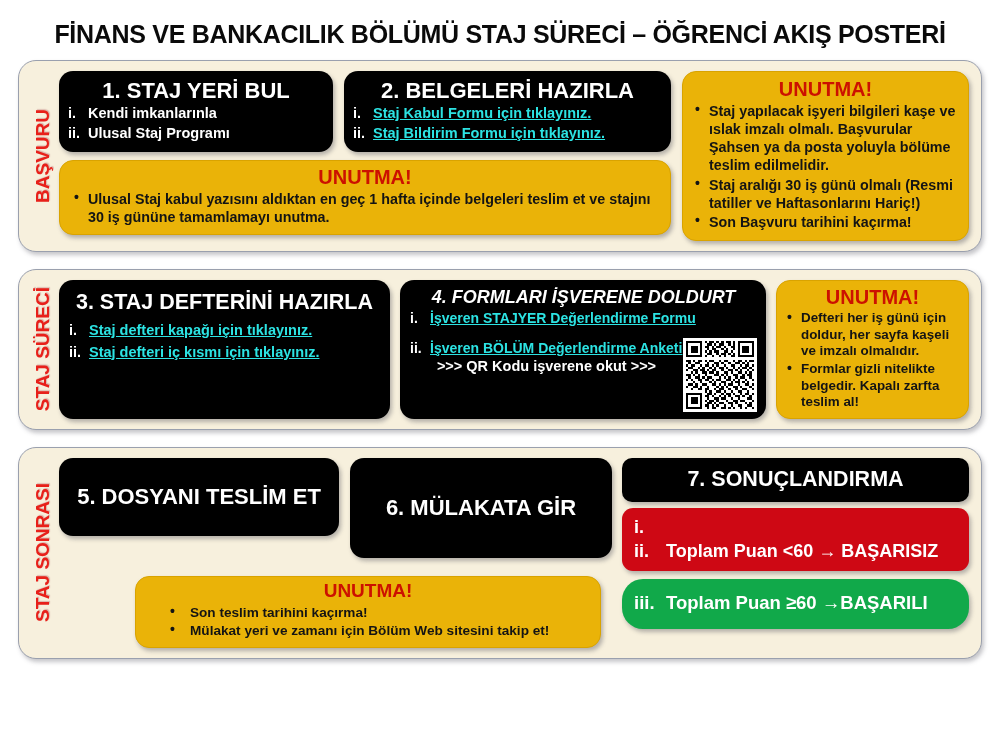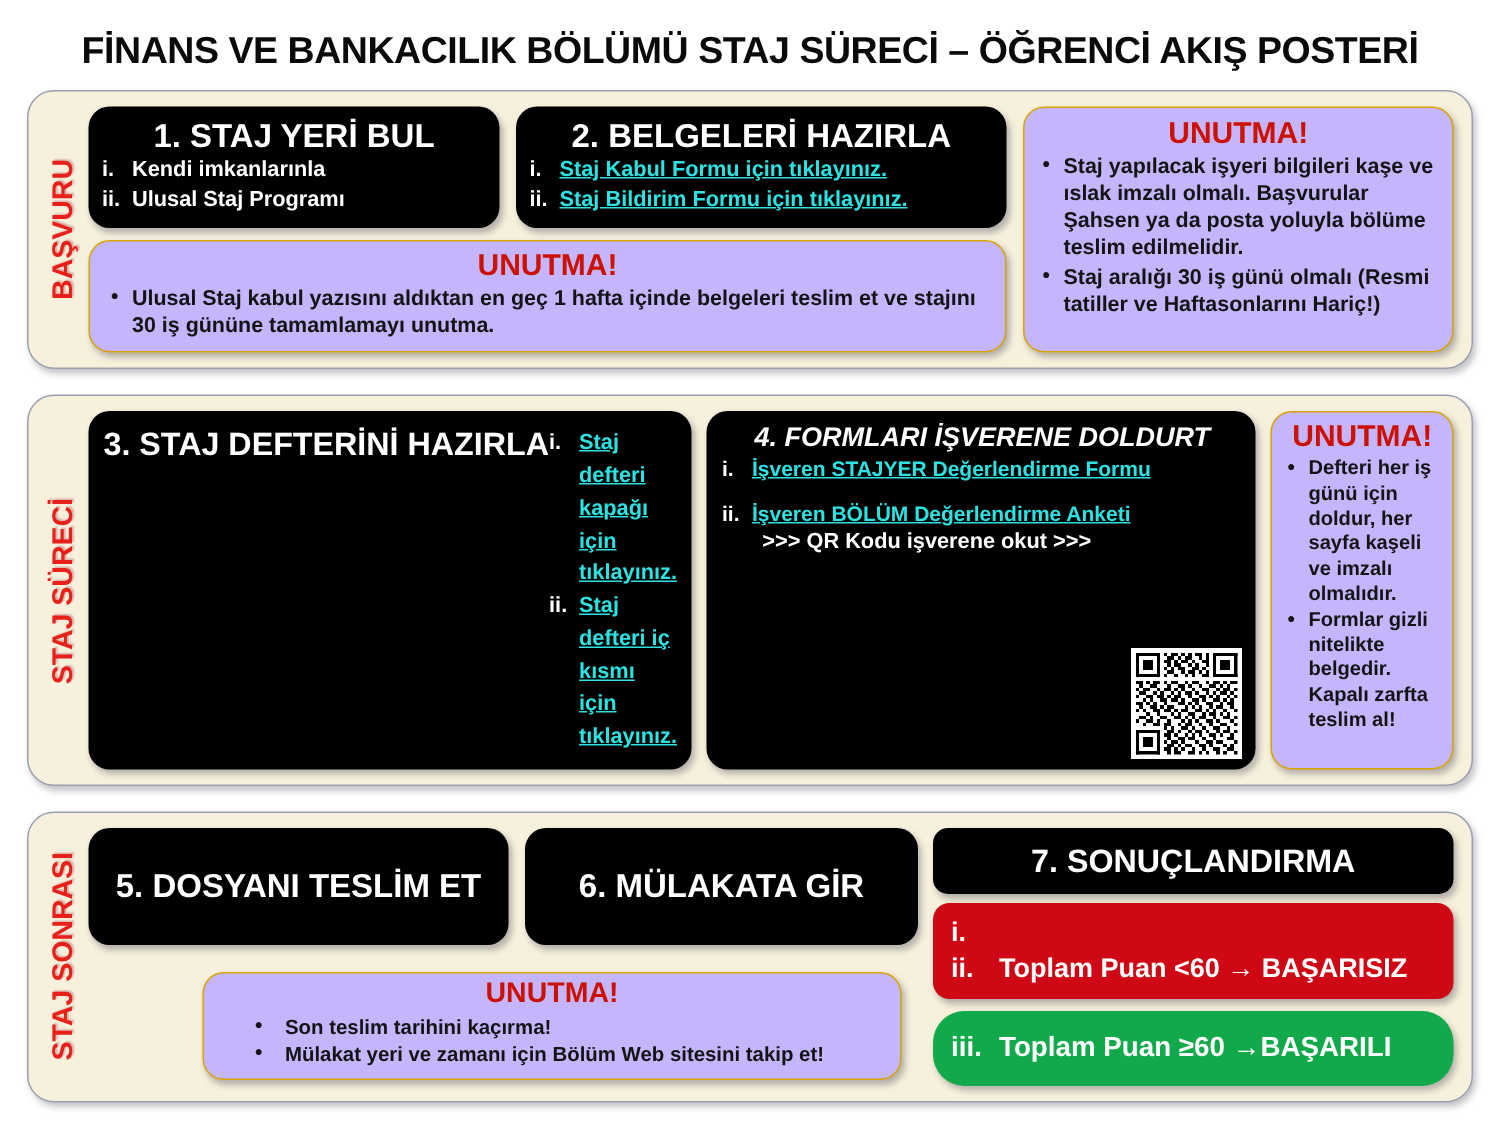--- a/index.html
+++ b/index.html
@@ -72,21 +72,21 @@
     border-radius: 14px;
     box-shadow: 2px 3px 4px rgba(80,80,90,0.4);
   }
 
   .teal {
     background: #000000;
     color: #ffffff;
   }
 
   .yellow {
-    background: #c4b5fd;
+    background: #eab308;
     border: 1.5px solid #d9a300;
     color: #1a1a1a;
   }
 
   .redcard {
     background: #ce0814;
     color: #ffffff;
     border-radius: 11px;
     box-shadow: 2px 3px 4px rgba(80,80,90,0.4);
   }
@@ -170,21 +170,21 @@
   .s1-box2 { flex: 1 1 auto; padding: 7px 9px 9px 9px; }
   .s1-note { margin-top: 8px; padding: 5px 12px 8px 12px; border-radius: 14px; }
   .s1-right { flex: 1 1 auto; padding: 6px 10px 9px 10px; border-radius: 14px; align-self: stretch; }
 
   
   .s2-grid { display: flex; gap: 10px; align-items: stretch; }
   .s2-box3 {
     flex: 0 0 331px;
     padding: 10px 10px 10px 10px;
     display: flex;
-    flex-direction: row;
+    flex-direction: column;
     justify-content: flex-start;
   }
   .s2-box3 .card-title { font-size: 21.5px; margin-bottom: 4px; }
   .s2-box3 ol.roman li { font-size: 14.5px; line-height: 1.5; }
 
   .s2-box4 {
     flex: 0 0 366px;
     padding: 7px 9px 8px 10px;
     position: relative;
   }
@@ -215,21 +215,21 @@
     padding: 5px 8px 7px 8px;
     border-radius: 14px;
   }
   .s2-note ul.bul li { font-size: 13.4px; line-height: 1.24; }
 
   
   .s3-grid { display: flex; gap: 10px; align-items: flex-start; }
   .s3-left { flex: 0 0 553px; }
   .s3-top { display: flex; gap: 11px; }
   .s3-box5 { flex: 0 0 280px; height: 78px; display: flex; align-items: center; justify-content: center; }
-  .s3-box6 { flex: 1 1 auto; height: 78px; display: flex; align-items: center; justify-content: center; }
+  .s3-box6 { flex: 1 1 auto; height: 100px; display: flex; align-items: center; justify-content: center; }
   .s3-note { margin: 18px 0 0 76px; padding: 4px 10px 8px 10px; border-radius: 14px; width: 466px; }
   .s3-note .unutma-title { font-size: 19px; }
   .s3-note ul.bul li { font-size: 13.6px; padding-left: 44px; }
   .s3-note ul.bul li::before { left: 24px; }
 
   .s3-right { flex: 1 1 auto; }
   .s3-box7-head {
     height: 44px;
     display: flex;
     align-items: center;
@@ -306,20 +306,21 @@
               <li>Ulusal Staj kabul yazısını aldıktan en geç 1 hafta içinde belgeleri teslim et ve stajını 30 iş gününe tamamlamayı unutma.</li>
             </ul>
           </div>
         </div>
 
         <div class="card yellow s1-right">
           <div class="unutma-title">UNUTMA!</div>
           <ul class="bul">
             <li>Staj yapılacak işyeri bilgileri kaşe ve ıslak imzalı olmalı. Başvurular Şahsen ya da posta yoluyla bölüme teslim edilmelidir.</li>
             <li>Staj aralığı 30 iş günü olmalı (Resmi tatiller ve Haftasonlarını Hariç!)</li>
+            <li>Son Başvuru tarihini kaçırma!</li>
           </ul>
         </div>
       </div>
     </div>
   </div>
 
   <div class="section">
     <div class="side-label">
       <span>STAJ SÜRECİ</span>
     </div>

